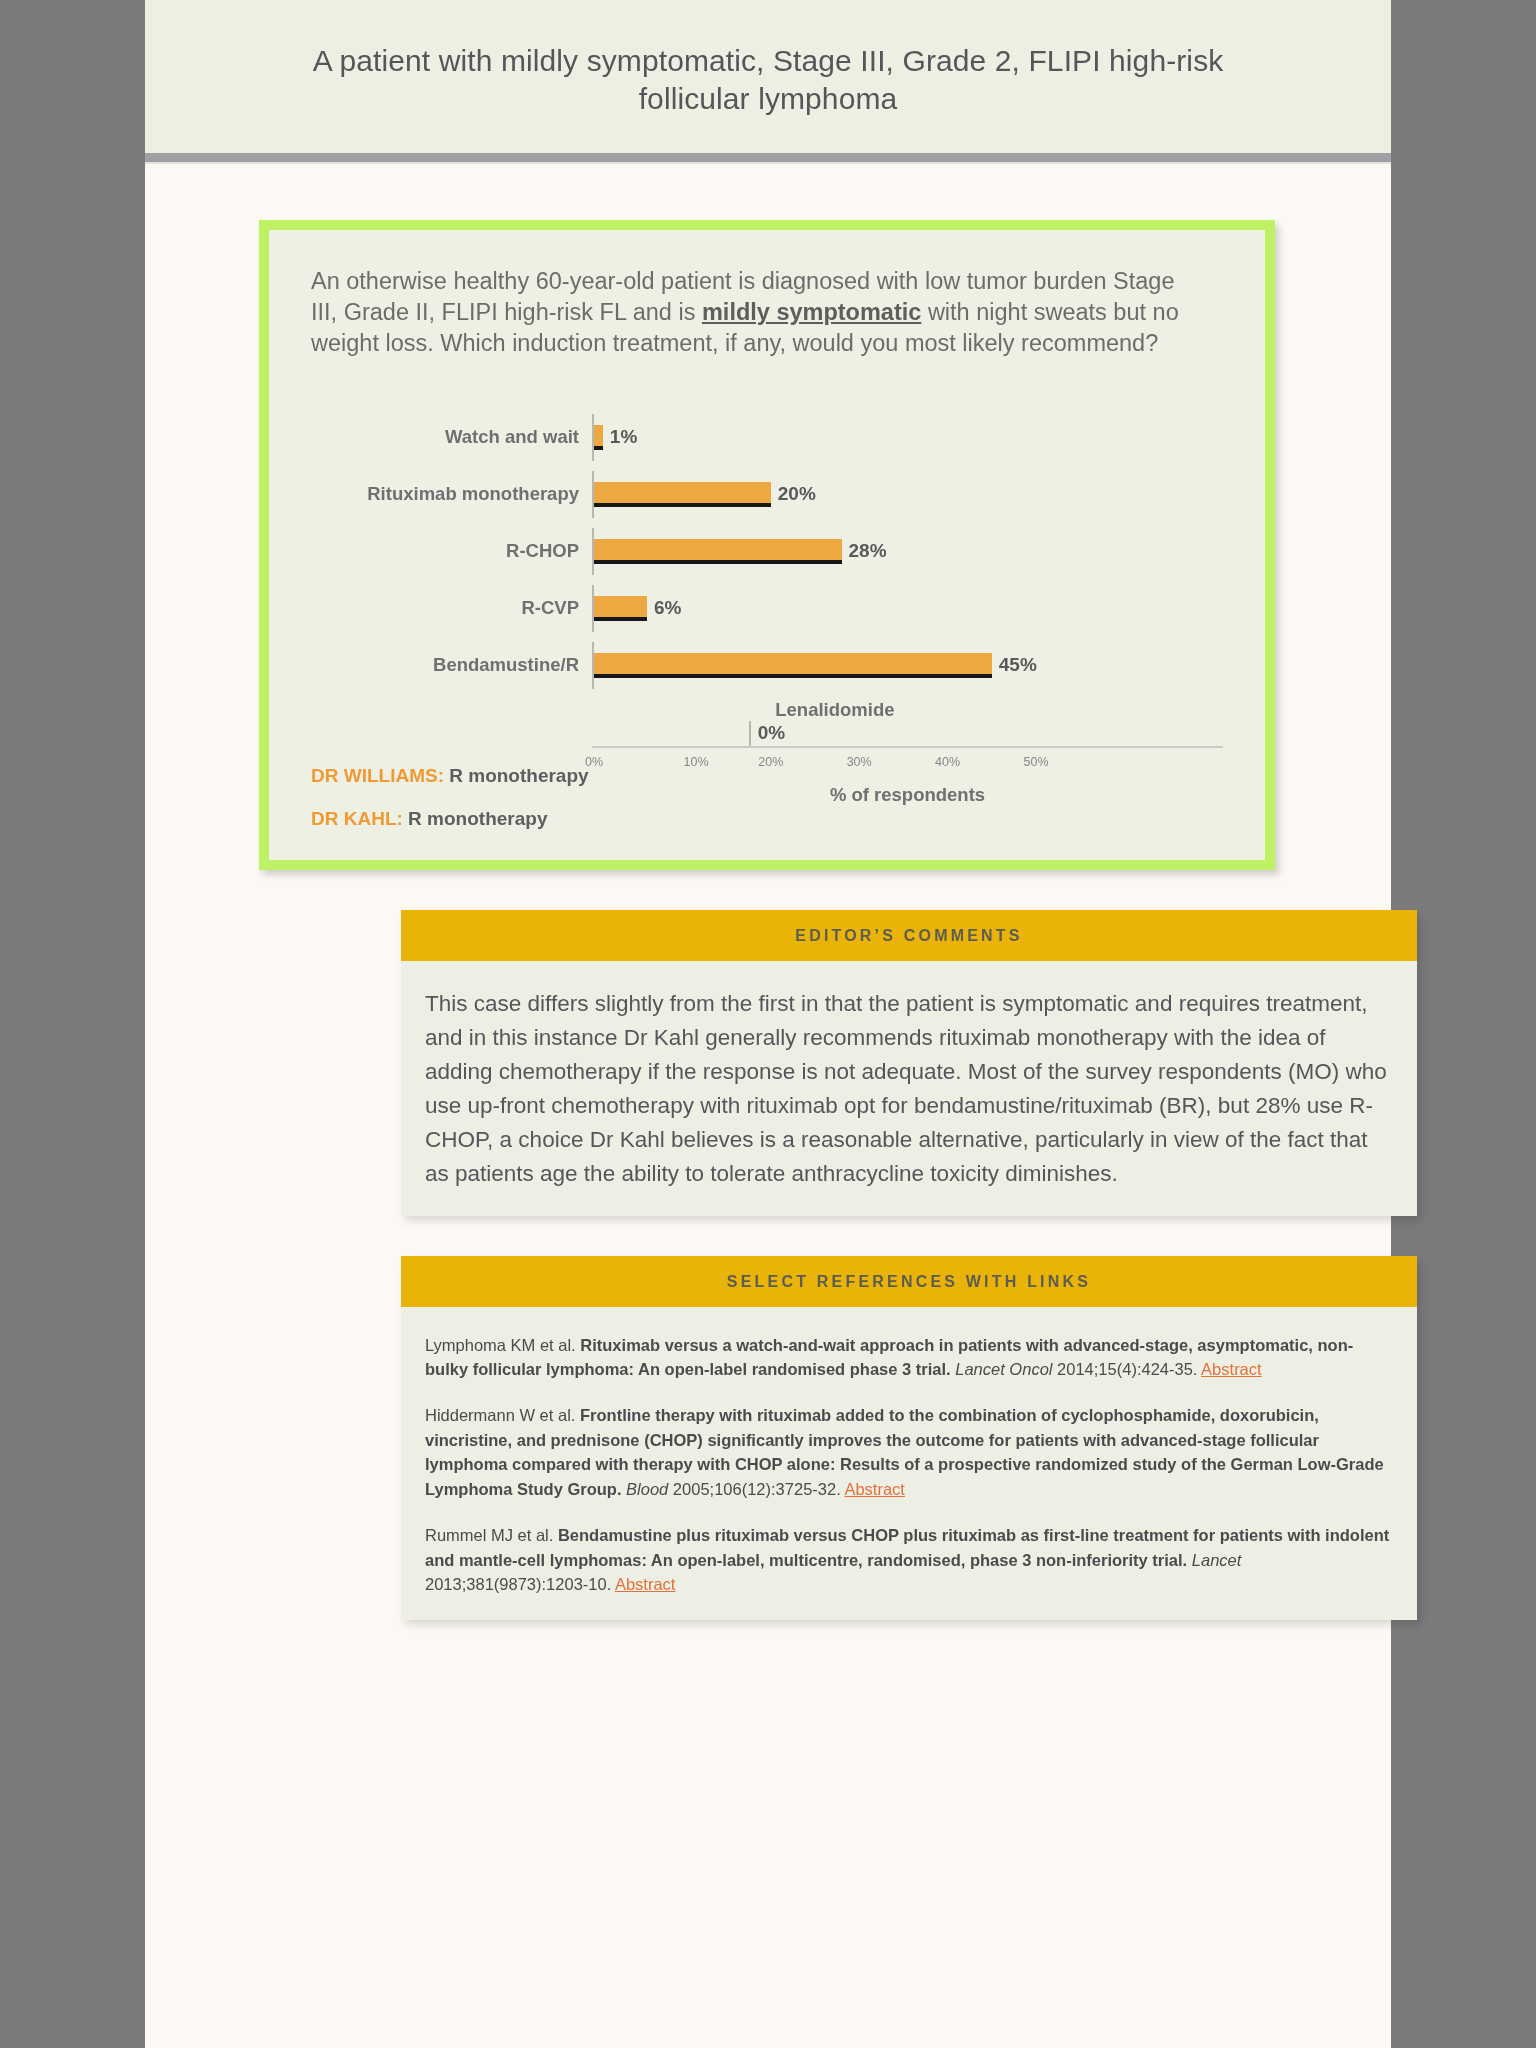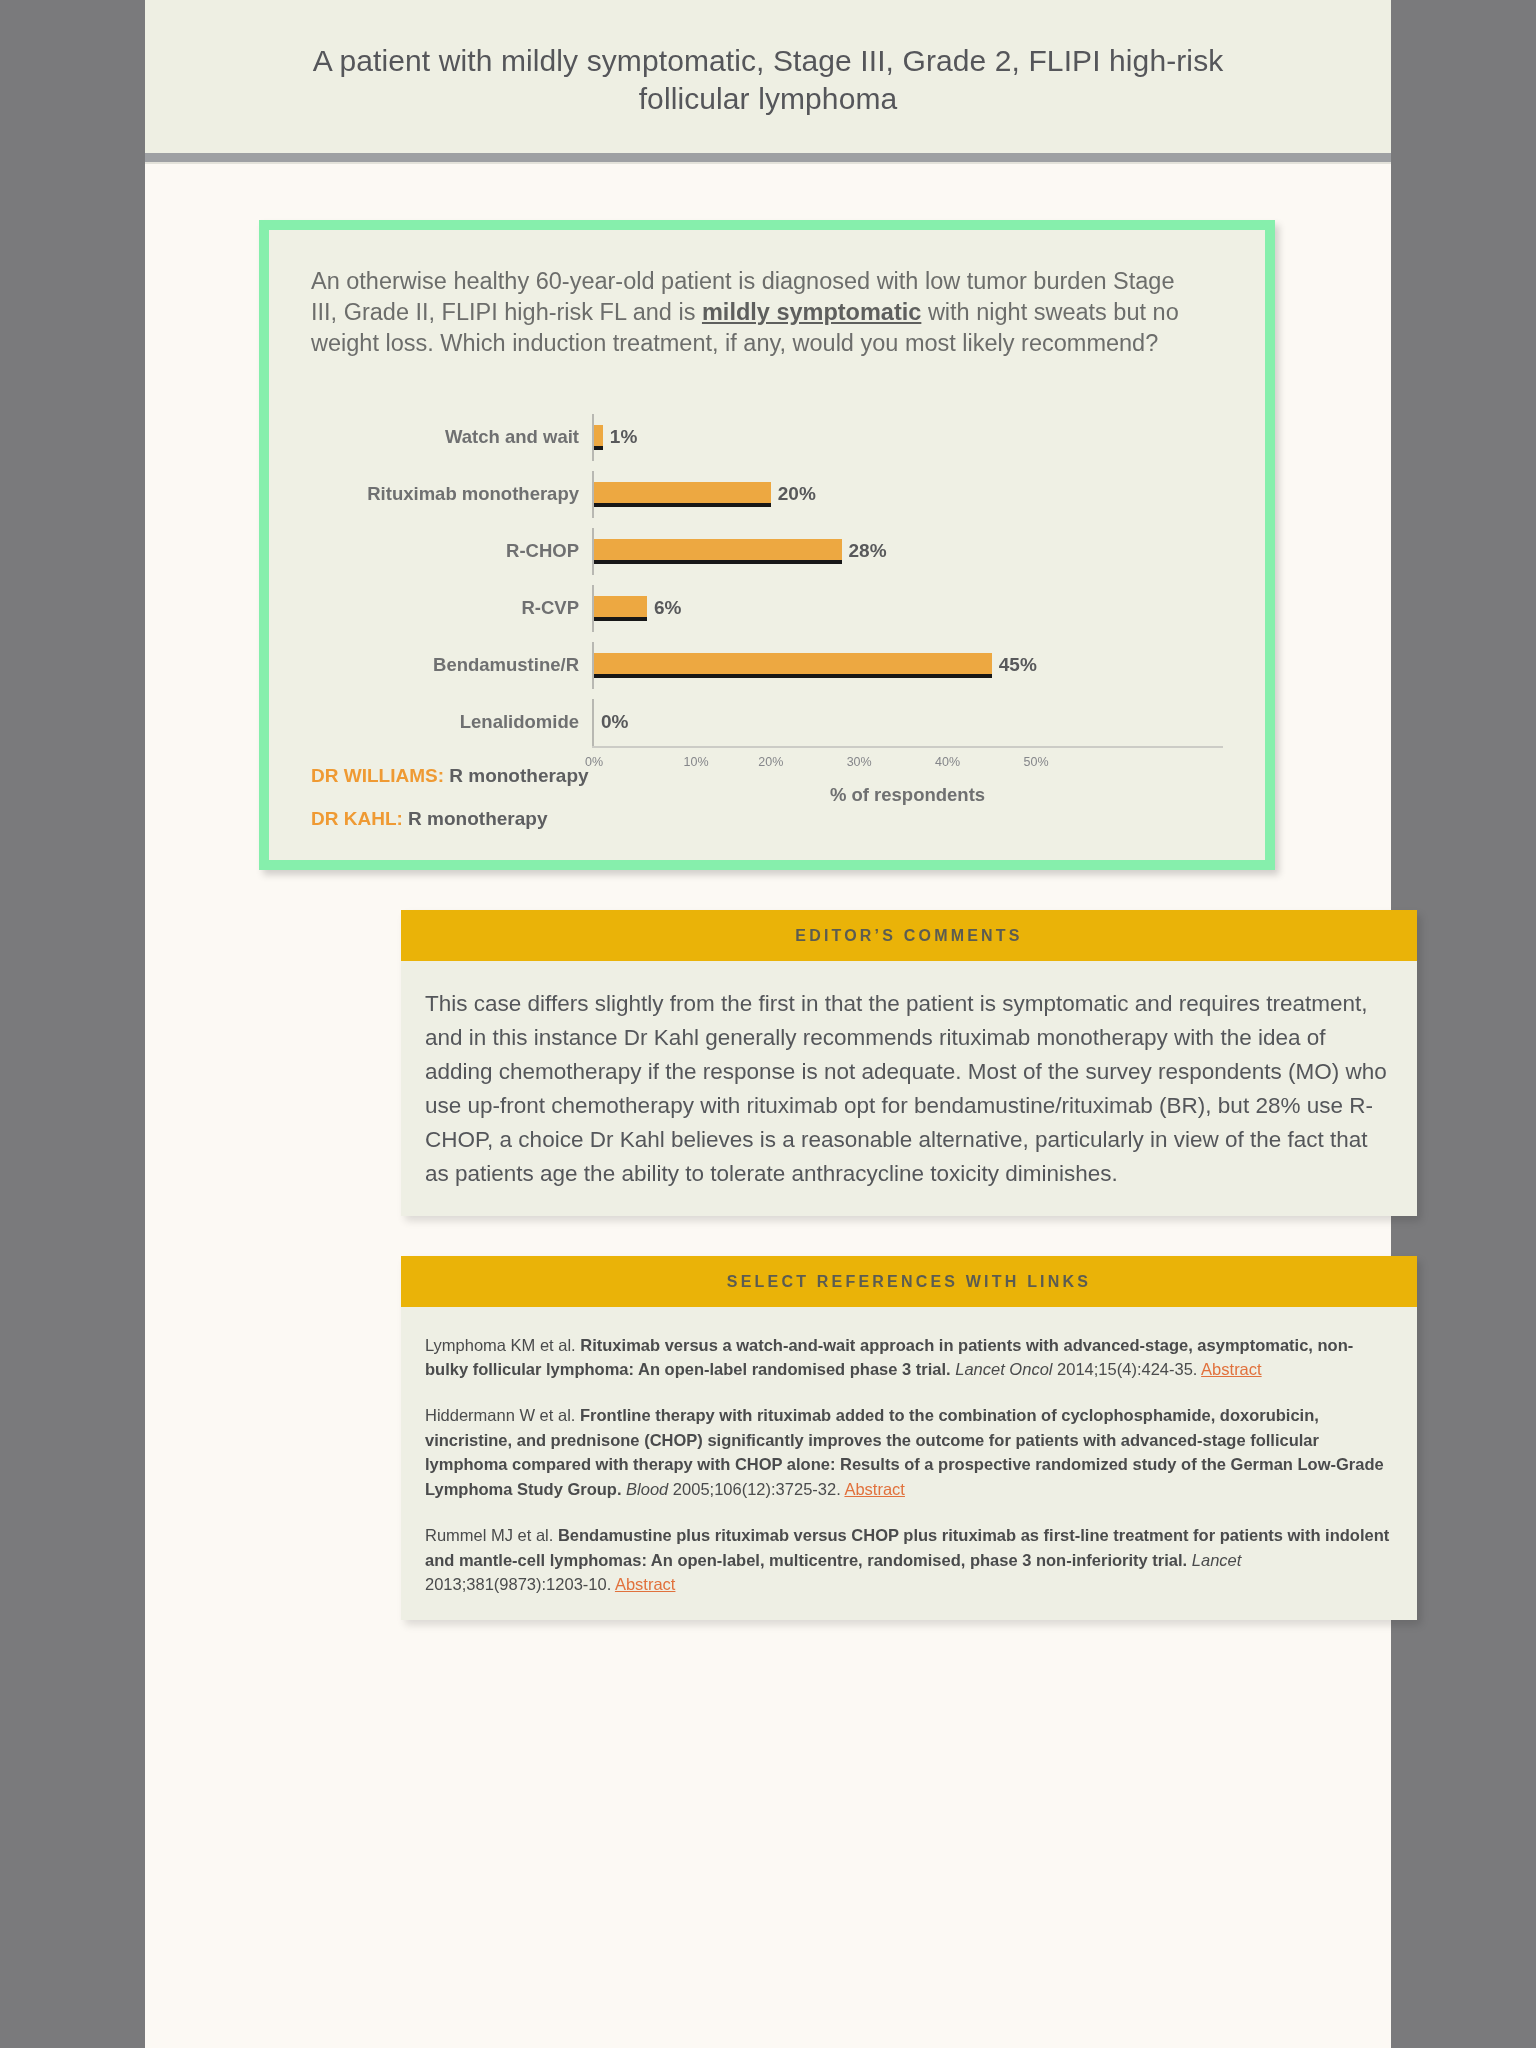--- a/index.html
+++ b/index.html
@@ -44,21 +44,21 @@
   .title-rule-2 {
     height: 2px;
     background: #E3E2DA;
     width: 100%;
   }
 
   
   .chart-outer {
     margin: 56px 0 0 114px;
     width: 1016px;
-    background: #86efac;
+    background: #bef264;
     padding: 10px;
     box-sizing: border-box;
     box-shadow: 4px 5px 7px rgba(0,0,0,0.17);
   }
   .chart-inner {
     background: #EFF0E4;
     padding: 36px 42px 30px 42px;
     box-sizing: border-box;
   }
   .q-text {
@@ -82,21 +82,21 @@
   }
   .rows {
     position: relative;
   }
   .row {
     display: flex;
     align-items: center;
     height: 47px;
     margin-bottom: 10px;
   }
-  .row:last-child { margin-bottom: 0; }
+  .row:last-child { margin-bottom: 0; flex-direction: column; }
   .row-label {
     width: 281px;
     text-align: right;
     padding-right: 13px;
     box-sizing: border-box;
     font-size: 18.5px;
     font-weight: bold;
     color: #6F7071;
     white-space: nowrap;
   }

